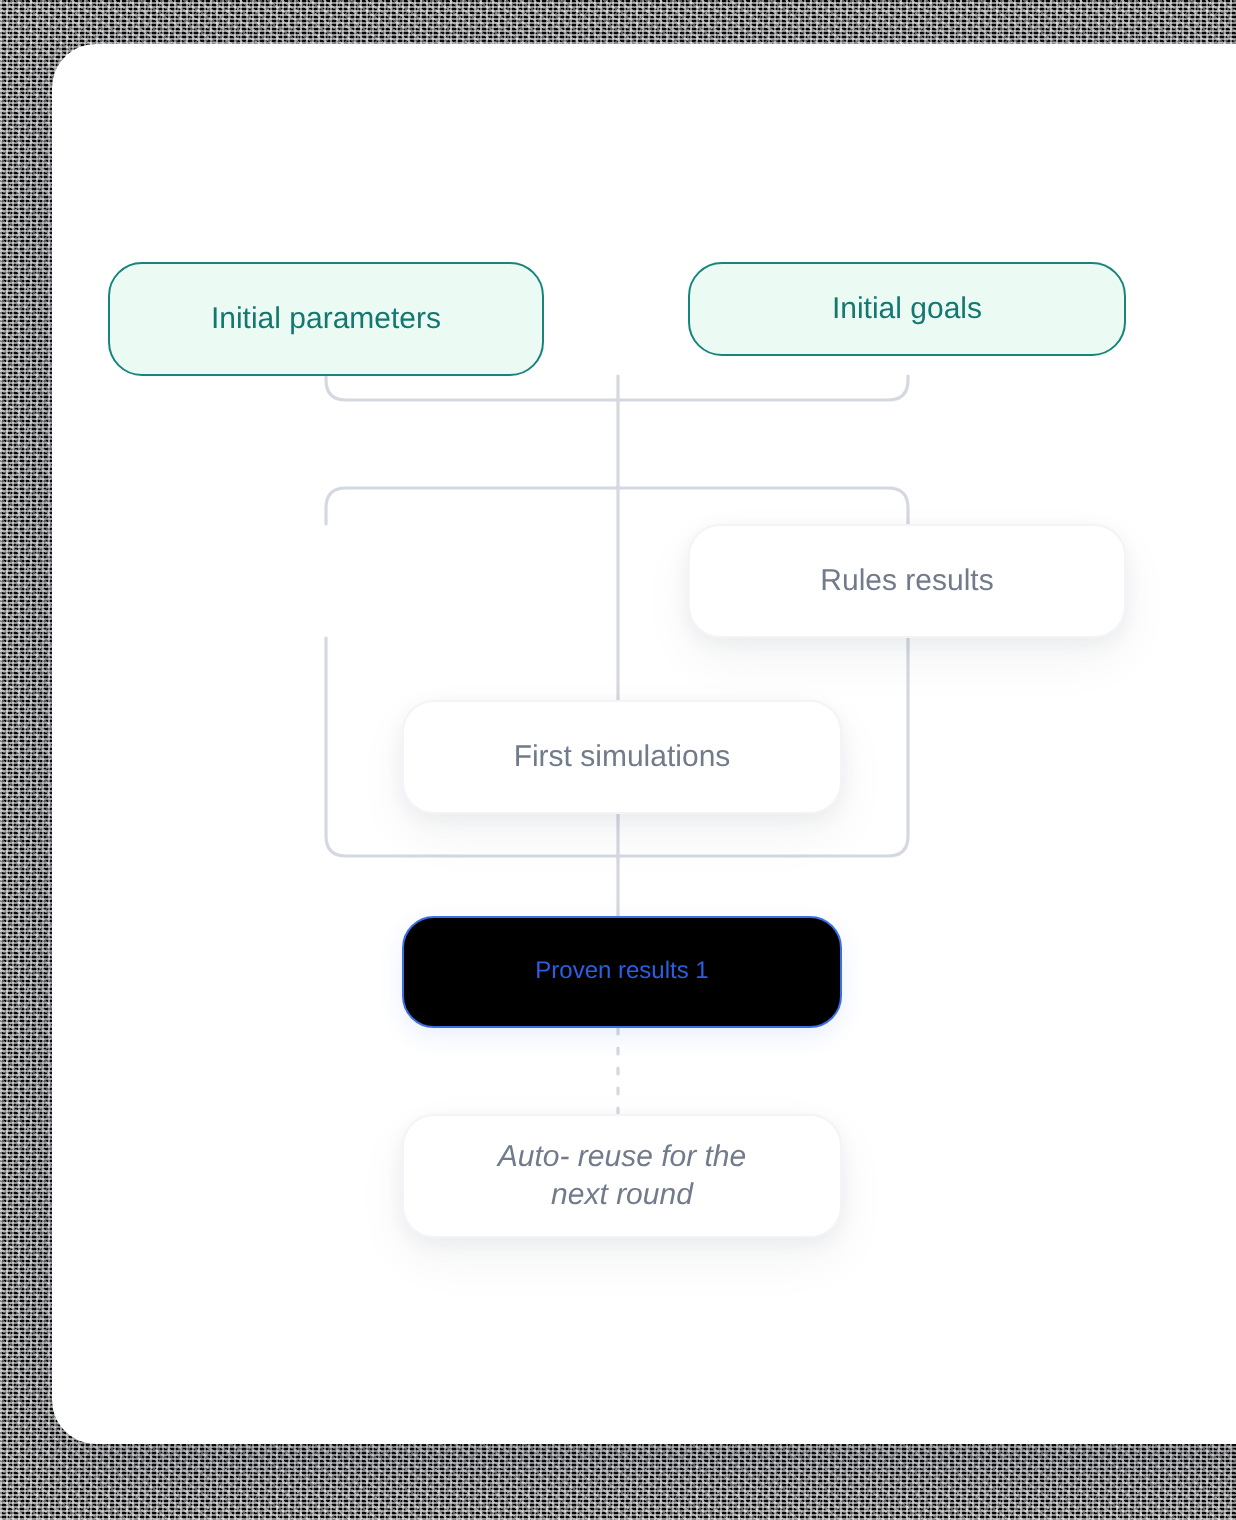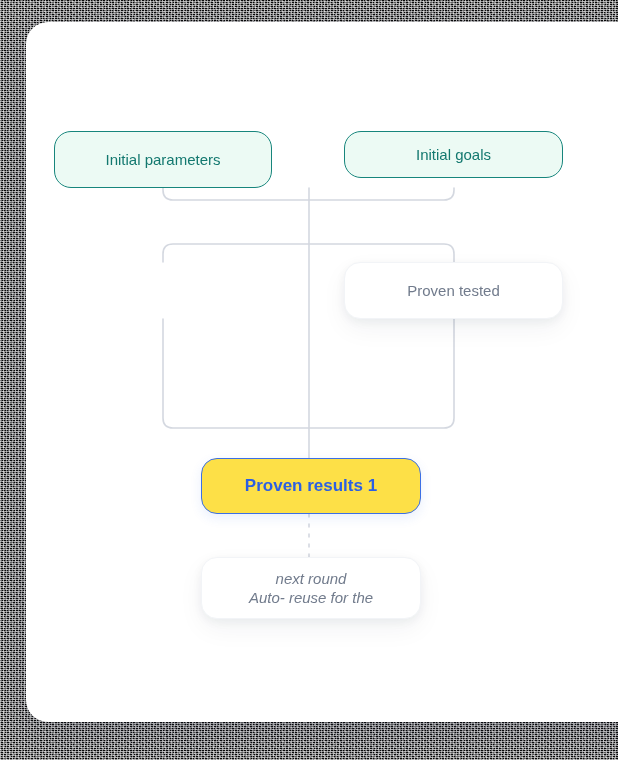--- a/index.html
+++ b/index.html
@@ -68,25 +68,25 @@
     border-radius: 17px;
   }
   .node-plain {
     background: #ffffff;
     border: 1px solid #f2f4f7;
     color: #717b8c;
     font-size: 15px;
     box-shadow: 0 3px 10px rgba(20,30,60,0.055), 0 10px 26px rgba(20,30,60,0.05);
   }
   .node-result {
-    background: #fde047;
+    background: #000000;
     border: 1.6px solid #3c6fe5;
     color: #2b5fe3;
-    font-size: 17px;
-    font-weight: bold;
+    font-size: 12px;
+    font-weight: normal;
     box-shadow: 0 4px 12px rgba(43,95,227,0.10);
   }
   .node-auto {
     background: #ffffff;
     border: 1px solid #f2f4f7;
     color: #717b8c;
     font-size: 15px;
     font-style: italic;
     box-shadow: 0 3px 10px rgba(20,30,60,0.055), 0 10px 26px rgba(20,30,60,0.05);
   }
@@ -131,29 +131,32 @@
     <div class="node node-initial" id="node-initial-parameters">
       <span class="lbl">Initial parameters</span>
     </div>
 
     <div class="node node-initial" id="node-initial-goals">
       <span class="lbl">Initial goals</span>
     </div>
 
 
     <div class="node node-plain" id="node-rules-tested">
-      <span class="lbl">Proven tested</span>
+      <span class="lbl">Rules results</span>
     </div>
 
+    <div class="node node-plain" id="node-first-simulations">
+      <span class="lbl">First simulations</span>
+    </div>
 
     <div class="node node-result" id="node-proven-results">
       <span class="lbl">Proven results 1</span>
     </div>
 
     <div class="node node-auto" id="node-auto-reuse">
       <span>
+        <span class="lbl">Auto- reuse for the</span>
         <span class="lbl">next round</span>
-        <span class="lbl">Auto- reuse for the</span>
       </span>
     </div>
 
   </div>
 </div>
 
 </body></html>

